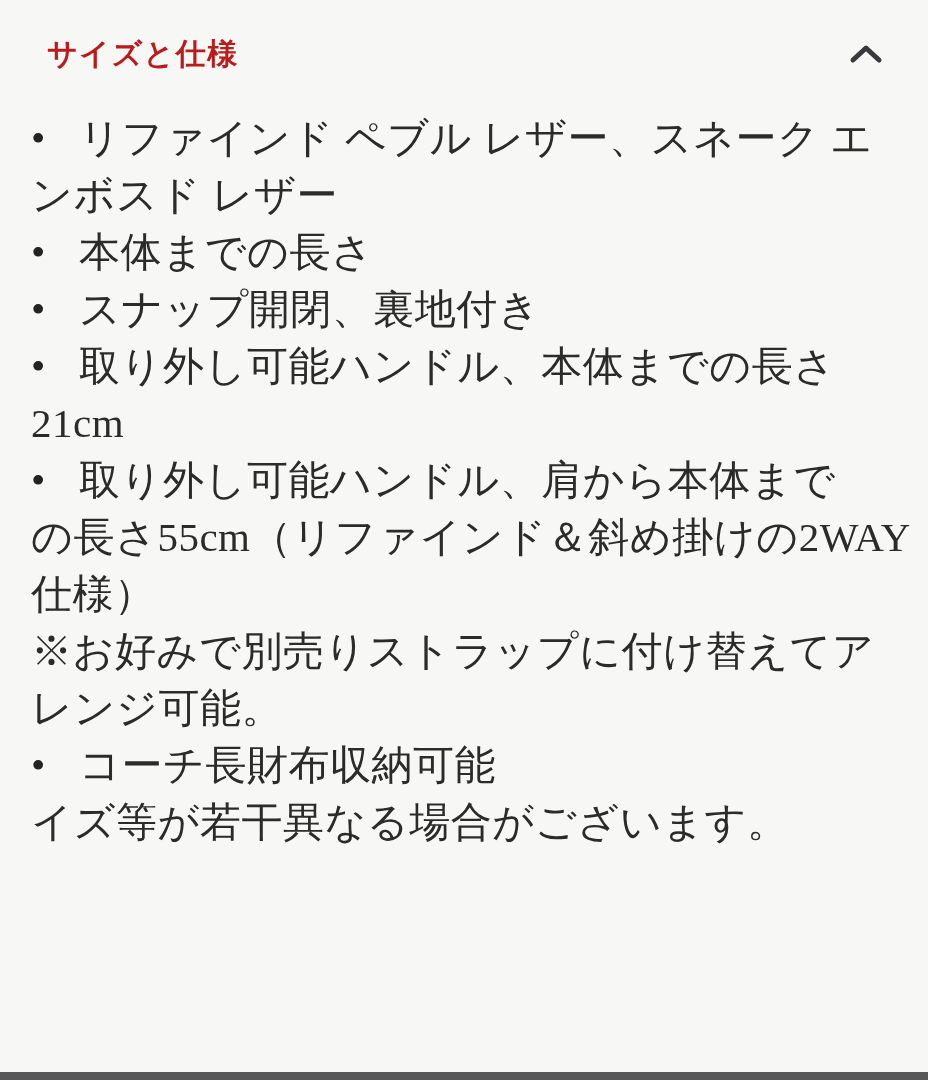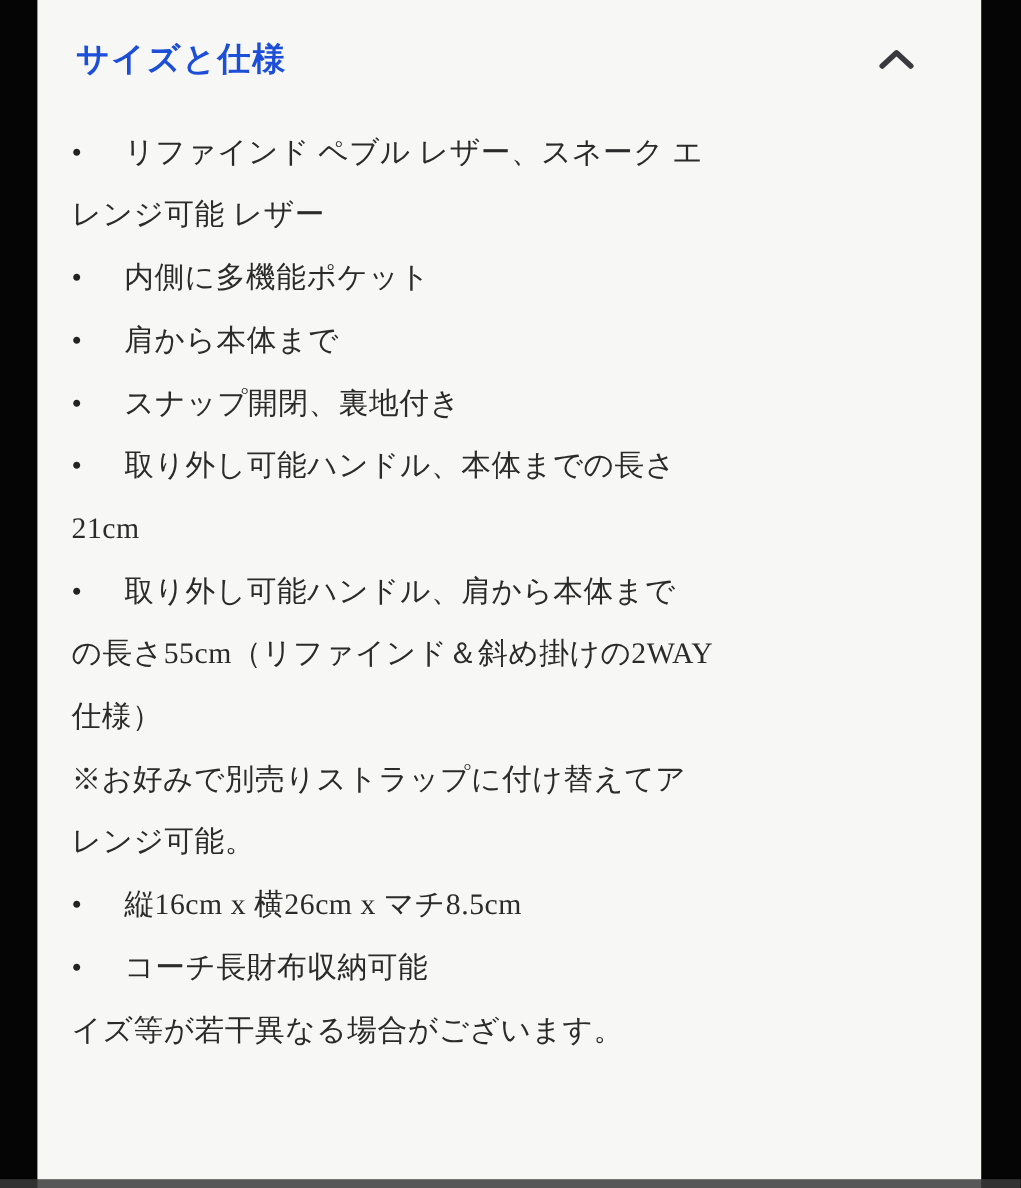--- a/index.html
+++ b/index.html
@@ -16,28 +16,28 @@
     flex:1; background:#f7f7f5;
     padding:30px 32px 0 31px;
     box-sizing:border-box;
     filter:blur(0.45px);
   }
   .header {
     display:flex; justify-content:space-between; align-items:center;
     height:48px; cursor:pointer;
   }
   .section-title {
-    margin:4px;
+    margin:16px;
     font:700 30px "Liberation Sans","DejaVu Sans",sans-serif;
-    color:#1d4ed8; letter-spacing:1.5px;
+    color:#b91c1c; letter-spacing:1.5px;
   }
   .chevron { margin-right:28px; display:flex; align-items:center; }
   .lines {
     margin-top:32px;
-    font-size:27px; color:#2b2b2b; letter-spacing:0.5px;
+    font-size:41px; color:#2b2b2b; letter-spacing:0.5px;
   }
   .line {
     height:57px; line-height:57px;
     white-space:nowrap; overflow:visible;
   }
   .bullet {
     display:inline-block; width:48px;
     color:#232323;
   }
   .bottom-strip {
@@ -58,32 +58,30 @@
       <h2 class="section-title">サイズと仕様</h2>
       <span class="chevron">
         <svg width="34" height="22" viewBox="0 0 34 22" aria-hidden="true">
           <polyline points="4,17 17,5 30,17" fill="none" stroke="#3a3a3e" stroke-width="5" stroke-linecap="round" stroke-linejoin="round"></polyline>
         </svg>
       </span>
     </div>
 
     <div class="lines">
         <div class="line"><span class="bullet">•</span><span>リファインド ペブル レザー、スネーク エ</span></div>
-        <div class="line"><span>レンジ可能 レザー</span></div>
-        <div class="line"><span class="bullet">•</span><span>内側に多機能ポケット</span></div>
-        <div class="line"><span class="bullet">•</span><span>肩から本体まで</span></div>
+        <div class="line"><span>ンボスド レザー</span></div>
+        <div class="line"><span class="bullet">•</span><span>本体までの長さ</span></div>
         <div class="line"><span class="bullet">•</span><span>スナップ開閉、裏地付き</span></div>
         <div class="line"><span class="bullet">•</span><span>取り外し可能ハンドル、本体までの長さ</span></div>
         <div class="line"><span>21cm</span></div>
         <div class="line"><span class="bullet">•</span><span>取り外し可能ハンドル、肩から本体まで</span></div>
         <div class="line"><span>の長さ55cm（リファインド＆斜め掛けの2WAY</span></div>
         <div class="line"><span>仕様）</span></div>
         <div class="line"><span>※お好みで別売りストラップに付け替えてア</span></div>
         <div class="line"><span>レンジ可能。</span></div>
-        <div class="line"><span class="bullet">•</span><span>縦16cm x 横26cm x マチ8.5cm</span></div>
         <div class="line"><span class="bullet">•</span><span>コーチ長財布収納可能</span></div>
         <div class="line"><span>イズ等が若干異なる場合がございます。</span></div>
       </div>
 
   </div>
 
   <div class="side-bar right"></div>
 </div>
 
 <div class="bottom-strip"></div>

